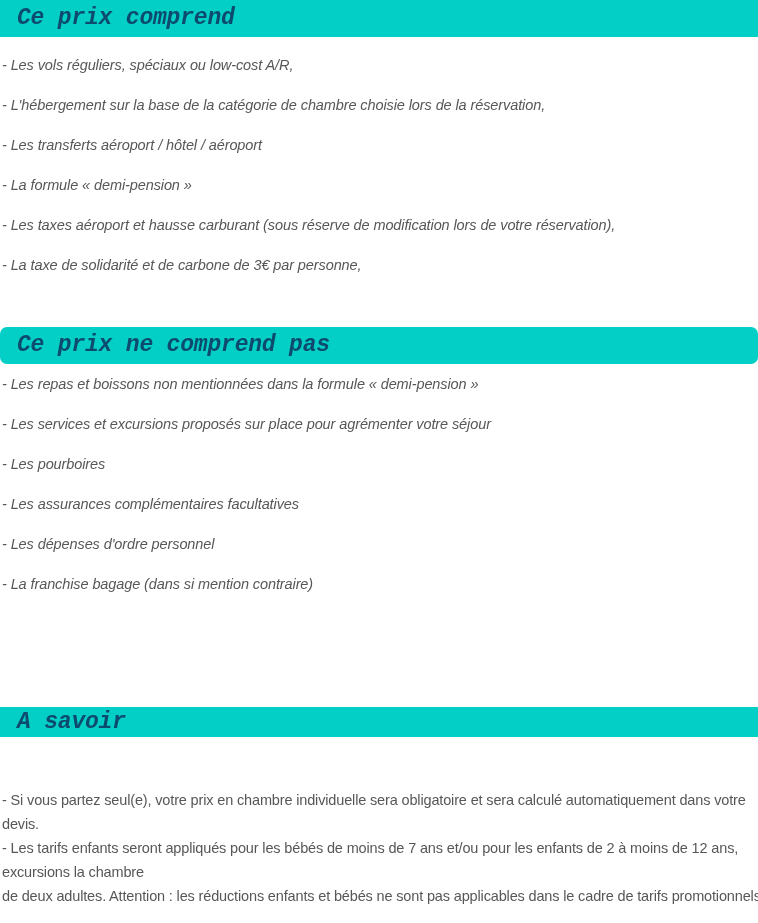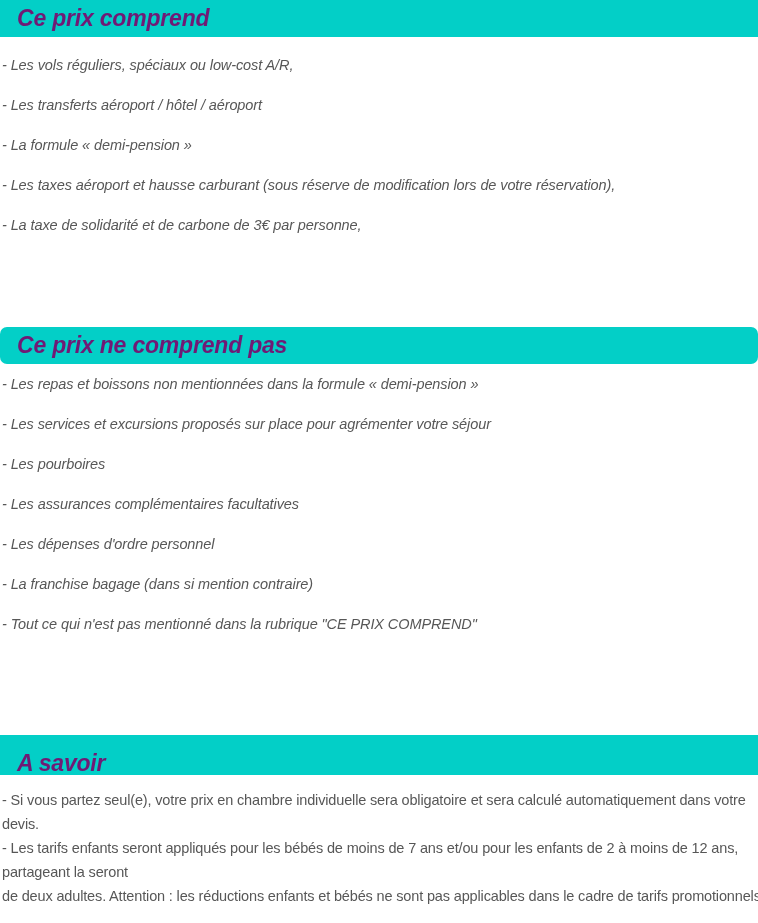--- a/index.html
+++ b/index.html
@@ -24,35 +24,35 @@
   .section-bar {
     position: absolute;
     left: 0;
     width: 758px;
     background: #03cfc7;
     box-sizing: border-box;
     display: flex;
     align-items: center;
   }
   .section-bar .bar-title {
-    color: #701a75;
-    font-family: Liberation Sans, sans-serif;
+    color: #0c4a6e;
+    font-family: Liberation Mono, monospace;
     font-style: italic;
     font-weight: bold;
     font-size: 23px;
     letter-spacing: -0.2px;
     padding-left: 17px;
     white-space: nowrap;
     line-height: 1;
   }
 
   #bar-1 { top: -6px;  height: 43px; }
   #bar-1 .bar-title { padding-top: 6px; }
   #bar-2 { top: 327px; height: 37px; border-radius: 7px; }
-  #bar-3 { top: 735px; height: 40px; align-items: flex-end; }
+  #bar-3 { top: 707px; height: 30px; }
 
   
   .item-list {
     position: absolute;
     left: 0;
     width: 758px;
   }
   .list-item {
     color: #575757;
     font-family: "Liberation Sans", sans-serif;
@@ -89,45 +89,45 @@
 <body>
 
 <div class="page">
 
   <div class="section-bar" id="bar-1">
     <span class="bar-title">Ce prix comprend</span>
   </div>
 
   <div class="item-list" id="list-included">
     <div class="list-item">- Les vols réguliers, spéciaux ou low-cost A/R,</div>
+    <div class="list-item">- L'hébergement sur la base de la catégorie de chambre choisie lors de la réservation,</div>
     <div class="list-item">- Les transferts aéroport / hôtel / aéroport</div>
     <div class="list-item">- La formule « demi-pension »</div>
     <div class="list-item">- Les taxes aéroport et hausse carburant (sous réserve de modification lors de votre réservation),</div>
     <div class="list-item">- La taxe de solidarité et de carbone de 3€ par personne,</div>
   </div>
 
   <div class="section-bar" id="bar-2">
     <span class="bar-title">Ce prix ne comprend pas</span>
   </div>
 
   <div class="item-list" id="list-excluded">
     <div class="list-item">- Les repas et boissons non mentionnées dans la formule « demi-pension »</div>
     <div class="list-item">- Les services et excursions proposés sur place pour agrémenter votre séjour</div>
     <div class="list-item">- Les pourboires</div>
     <div class="list-item">- Les assurances complémentaires facultatives</div>
     <div class="list-item">- Les dépenses d'ordre personnel</div>
     <div class="list-item">- La franchise bagage (dans si mention contraire)</div>
-    <div class="list-item">- Tout ce qui n'est pas mentionné dans la rubrique "CE PRIX COMPREND"</div>
   </div>
 
   <div class="section-bar" id="bar-3">
     <span class="bar-title">A savoir</span>
   </div>
 
   <div class="note-block">
     <div class="note-line">- Si vous partez seul(e), votre prix en chambre individuelle sera obligatoire et sera calculé automatiquement dans votre</div>
     <div class="note-line">devis.</div>
     <div class="note-line">- Les tarifs enfants seront appliqués pour les bébés de moins de 7 ans et/ou pour les enfants de 2 à moins de 12 ans,</div>
-    <div class="note-line">partageant la seront</div>
+    <div class="note-line">excursions la chambre</div>
     <div class="note-line">de deux adultes. Attention : les réductions enfants et bébés ne sont pas applicables dans le cadre de tarifs promotionnels.</div>
   </div>
 
 </div>
 
 </body></html>

